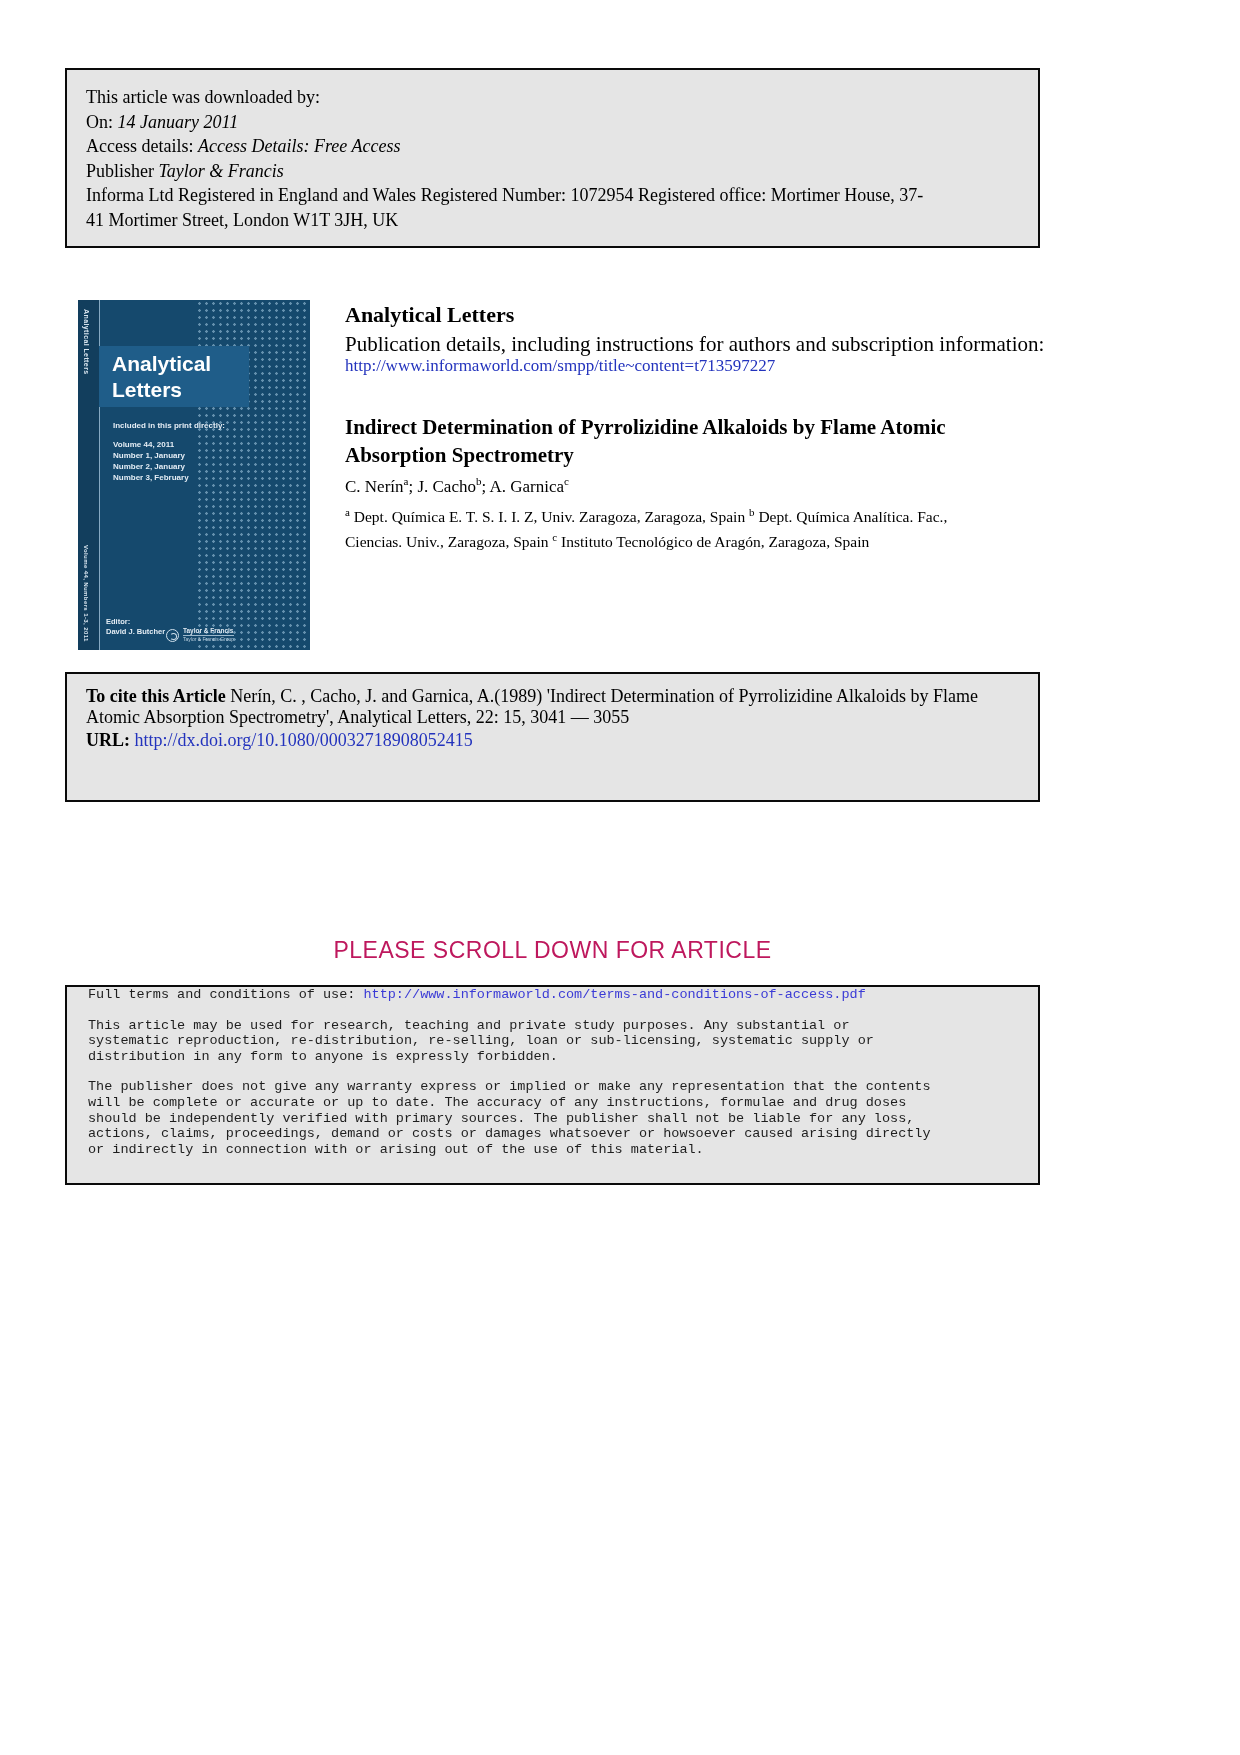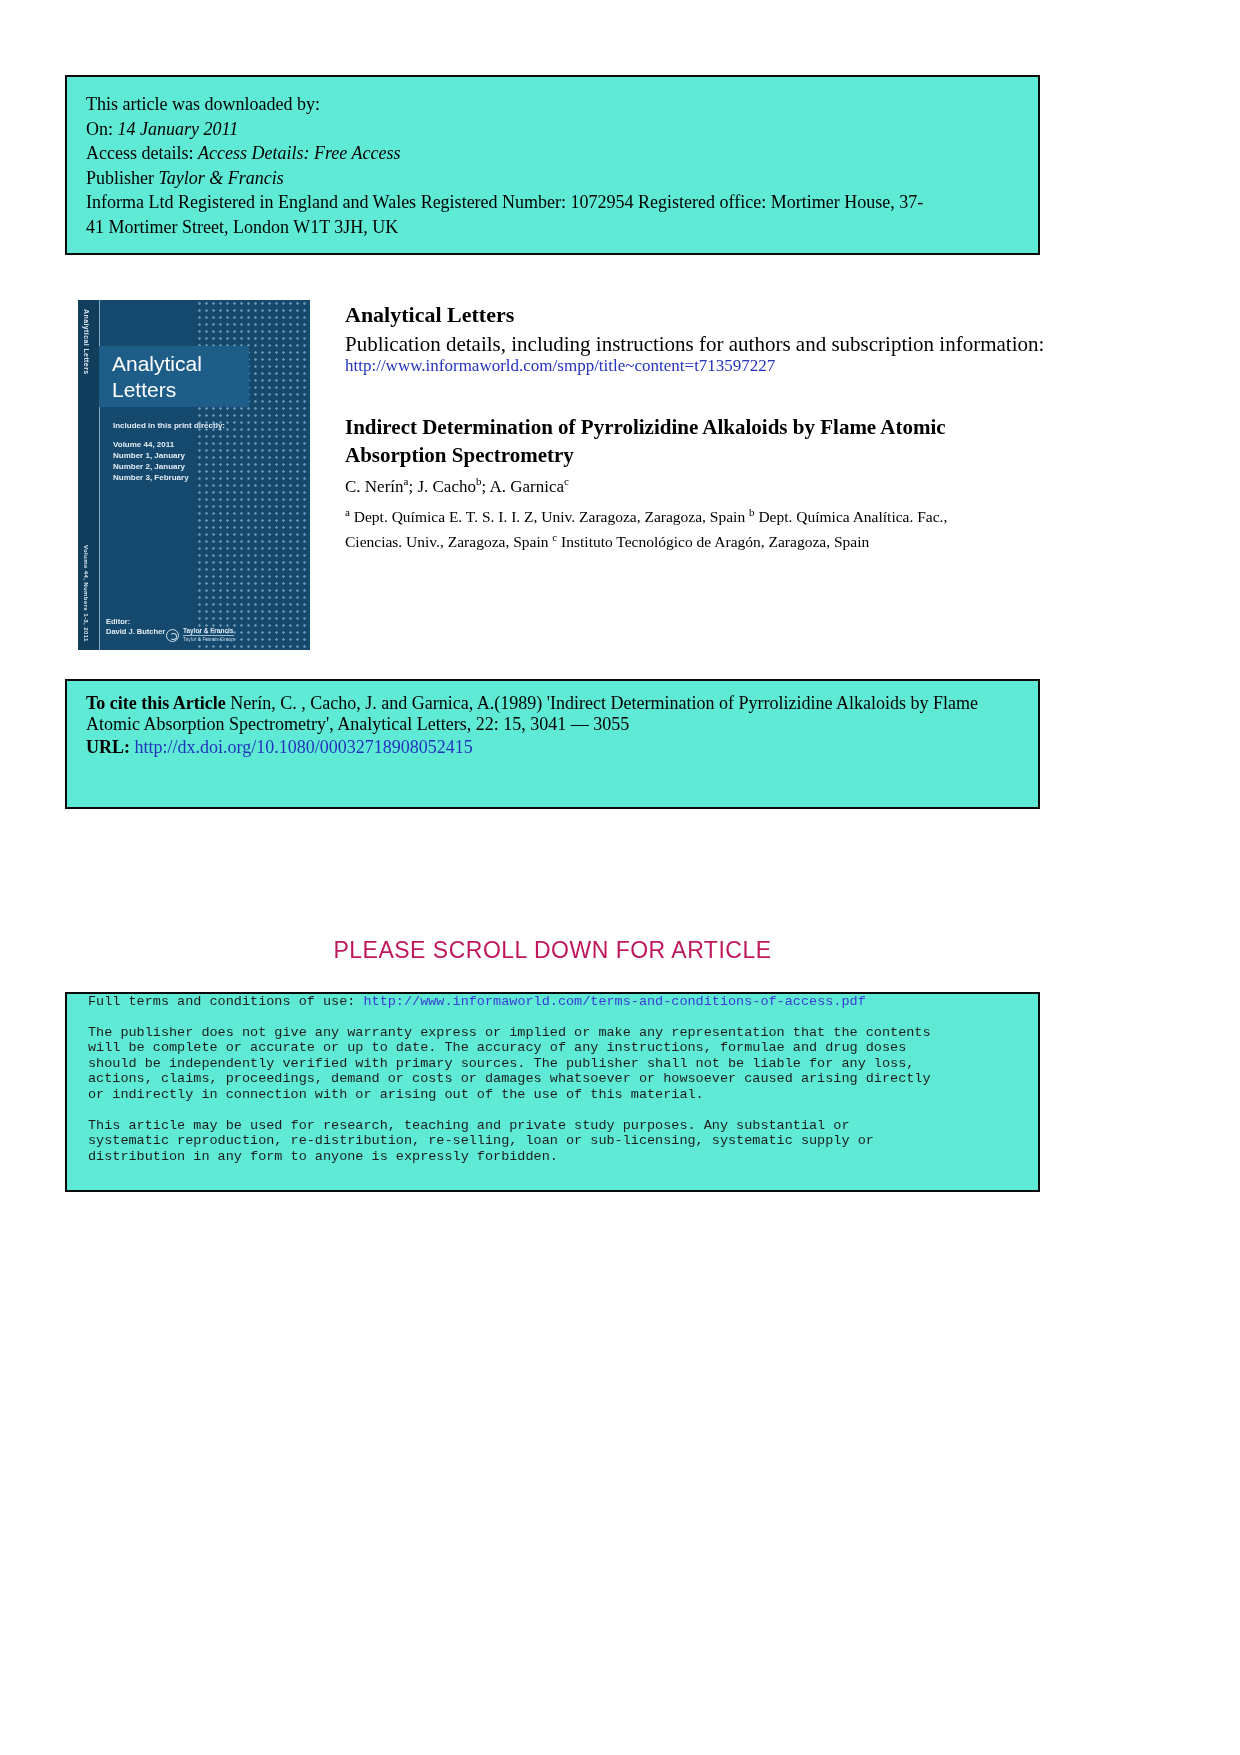--- a/index.html
+++ b/index.html
@@ -1,40 +1,40 @@
 <!DOCTYPE html>
 <html><head>
 <meta charset="utf-8">
 <style>
   html,body { margin:0; padding:0; background:#ffffff; }
   .page {
     position:relative; width:1240px; height:1755px;
     font-family:"Liberation Serif", serif; color:#000; background:#fff;
     overflow:hidden;
   }
-  .box { position:absolute; box-sizing:border-box; border:2px solid #0a0a0a; background:#5eead4;margin-top:7px; }
+  .box { position:absolute; box-sizing:border-box; border:2px solid #0a0a0a; background:#e5e5e5; }
 
   
   .download-box { left:65px; top:68px; width:975px; height:180px; padding:15px 19px; font-size:18px; line-height:24.6px; }
   .download-box p { margin:0; }
   .pre { white-space:pre-line; }
   .it { font-style:italic; }
 
   
   .cover { position:absolute; left:78px; top:300px; width:232px; height:350px; background:#15496d; overflow:hidden; }
   .cover-dots { position:absolute; left:118px; top:0; right:0; bottom:0;
     background-image:radial-gradient(circle, rgba(168,204,228,0.55) 1.1px, transparent 1.5px);
     background-size:7px 7px; }
   .spine { position:absolute; left:0; top:0; bottom:0; width:21px; background:#123e5d; border-right:1px solid #86a9c2; }
   .spine-top, .spine-bottom { position:absolute; left:5px; writing-mode:vertical-rl;
     font-family:"Liberation Sans", sans-serif; font-weight:bold; color:#dae6f0; letter-spacing:0.4px; }
   .spine-top { top:9px; font-size:7px; }
   .spine-bottom { bottom:8px; font-size:6px; }
   .band { position:absolute; left:21px; top:46px; width:150px; height:61px; background:#1f5d89;
-    color:#fff; font-family:"Liberation Sans", sans-serif; font-weight:normal; font-size:21px; line-height:26px;
+    color:#fff; font-family:"Liberation Sans", sans-serif; font-weight:bold; font-size:21px; line-height:26px;
     padding:5px 0 0 13px; box-sizing:border-box; white-space:pre-line; }
   .included { position:absolute; left:35px; top:121px; font:bold 8px "Liberation Sans", sans-serif; color:#e4edf5; }
   .edition { position:absolute; left:35px; top:139px; font:bold 8px/11px "Liberation Sans", sans-serif; color:#e4edf5; white-space:pre-line; }
   .editor { position:absolute; left:28px; top:317px; font:bold 7.5px/10px "Liberation Sans", sans-serif; color:#e4edf5; white-space:pre-line; }
   .tf-logo { position:absolute; left:88px; top:327px; display:flex; align-items:center; gap:4px; }
   .tf-circle { width:13px; height:13px; border-radius:50%; border:1px solid #cfe0ec; box-sizing:border-box; position:relative; }
   .tf-circle::after { content:""; position:absolute; left:3px; top:3px; width:5px; height:5px; border-radius:50%; border:1px solid #cfe0ec; border-left-color:transparent; }
   .tf-text { font:bold 6.5px/7px "Liberation Sans", sans-serif; color:#dfe9f2; }
   .tf-text .tagline { display:block; font-weight:normal; font-size:5px; border-top:1px solid #9db9cd; margin-top:1px; color:#b9cedd; }
 
@@ -115,23 +115,23 @@
   <div class="box cite-box">
     <p class="pre"><span class="bold">To cite this Article</span><span> Nerín, C. , Cacho, J. and Garnica, A.(1989) 'Indirect Determination of Pyrrolizidine Alkaloids by Flame
 Atomic Absorption Spectrometry', Analytical Letters, 22: 15, 3041 — 3055</span></p>
     <p><span class="bold">URL: </span><a class="link" href="#">http://dx.doi.org/10.1080/00032718908052415</a></p>
   </div>
 
   <div class="scroll-notice">PLEASE SCROLL DOWN FOR ARTICLE</div>
 
   <div class="box terms-box">
     <p><span>Full terms and conditions of use: </span><a class="mono-link" href="#">http://www.informaworld.com/terms-and-conditions-of-access.pdf</a></p>
+    <p>This article may be used for research, teaching and private study purposes. Any substantial or
+systematic reproduction, re-distribution, re-selling, loan or sub-licensing, systematic supply or
+distribution in any form to anyone is expressly forbidden.</p>
     <p>The publisher does not give any warranty express or implied or make any representation that the contents
 will be complete or accurate or up to date. The accuracy of any instructions, formulae and drug doses
 should be independently verified with primary sources. The publisher shall not be liable for any loss,
 actions, claims, proceedings, demand or costs or damages whatsoever or howsoever caused arising directly
 or indirectly in connection with or arising out of the use of this material.</p>
-    <p>This article may be used for research, teaching and private study purposes. Any substantial or
-systematic reproduction, re-distribution, re-selling, loan or sub-licensing, systematic supply or
-distribution in any form to anyone is expressly forbidden.</p>
   </div>
 
 </div>
 
 </body></html>

